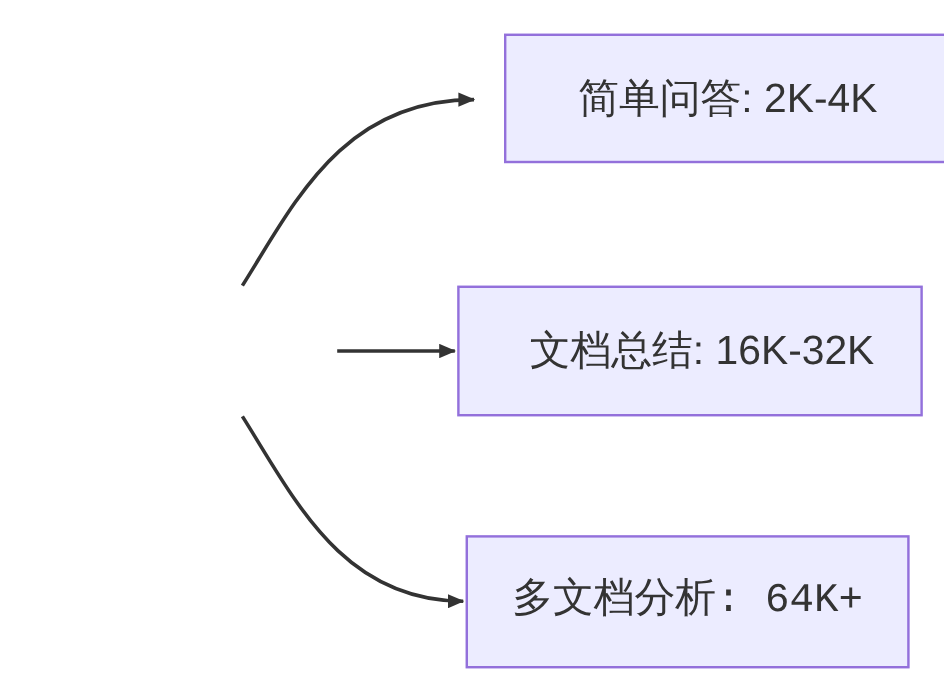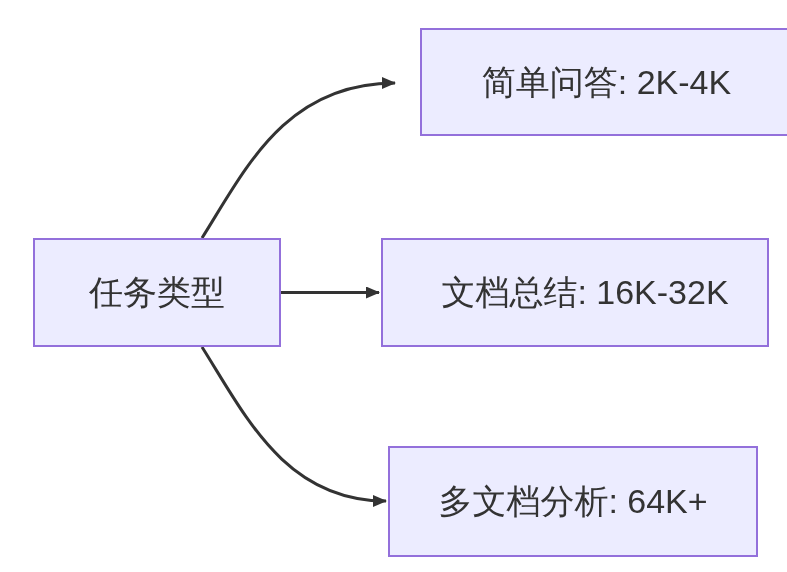--- a/index.html
+++ b/index.html
@@ -33,21 +33,21 @@
     line-height: 1.2;
     display: flex;
     align-items: center;
     justify-content: center;
     text-align: center;
     white-space: nowrap;
   }
   .node-root   { left: 33px;  top: 238px; width: 248px; height: 109px; }
   .node-top    { left: 420px; top: 28px;  width: 373px; height: 108px; }
   .node-mid    { left: 381px; top: 238px; width: 388px; height: 109px; padding-left: 20px; }
-  .node-bottom { left: 388px; top: 446px; width: 370px; height: 111px; }
+  .node-bottom { left: 388px; top: 446px; width: 370px; height: 111px; font-family: Liberation Mono, monospace; }
   .edge {
     fill: none;
     stroke-width: 3px;
   }
 </style>
 </head>
 <body>
 
 <div class="canvas">
 
@@ -58,23 +58,20 @@
       </marker>
     </defs>
 
     <path class="edge" d="M202,238 C245,170 285,83 395,83" marker-end="url(#arrowhead)" stroke="#333333"></path>
 
     <path class="edge" d="M281,292.5 L379,292.5" marker-end="url(#arrowhead)" stroke="#333333"></path>
 
     <path class="edge" d="M202,347 C245,415 285,501 386,501" marker-end="url(#arrowhead)" stroke="#333333"></path>
   </svg>
 
-  <div class="node node-root">
-    <span>任务类型</span>
-  </div>
 
   <div class="node node-top">
     <span>简单问答: 2K-4K</span>
   </div>
 
   <div class="node node-mid">
     <span>文档总结: 16K-32K</span>
   </div>
 
   <div class="node node-bottom">

